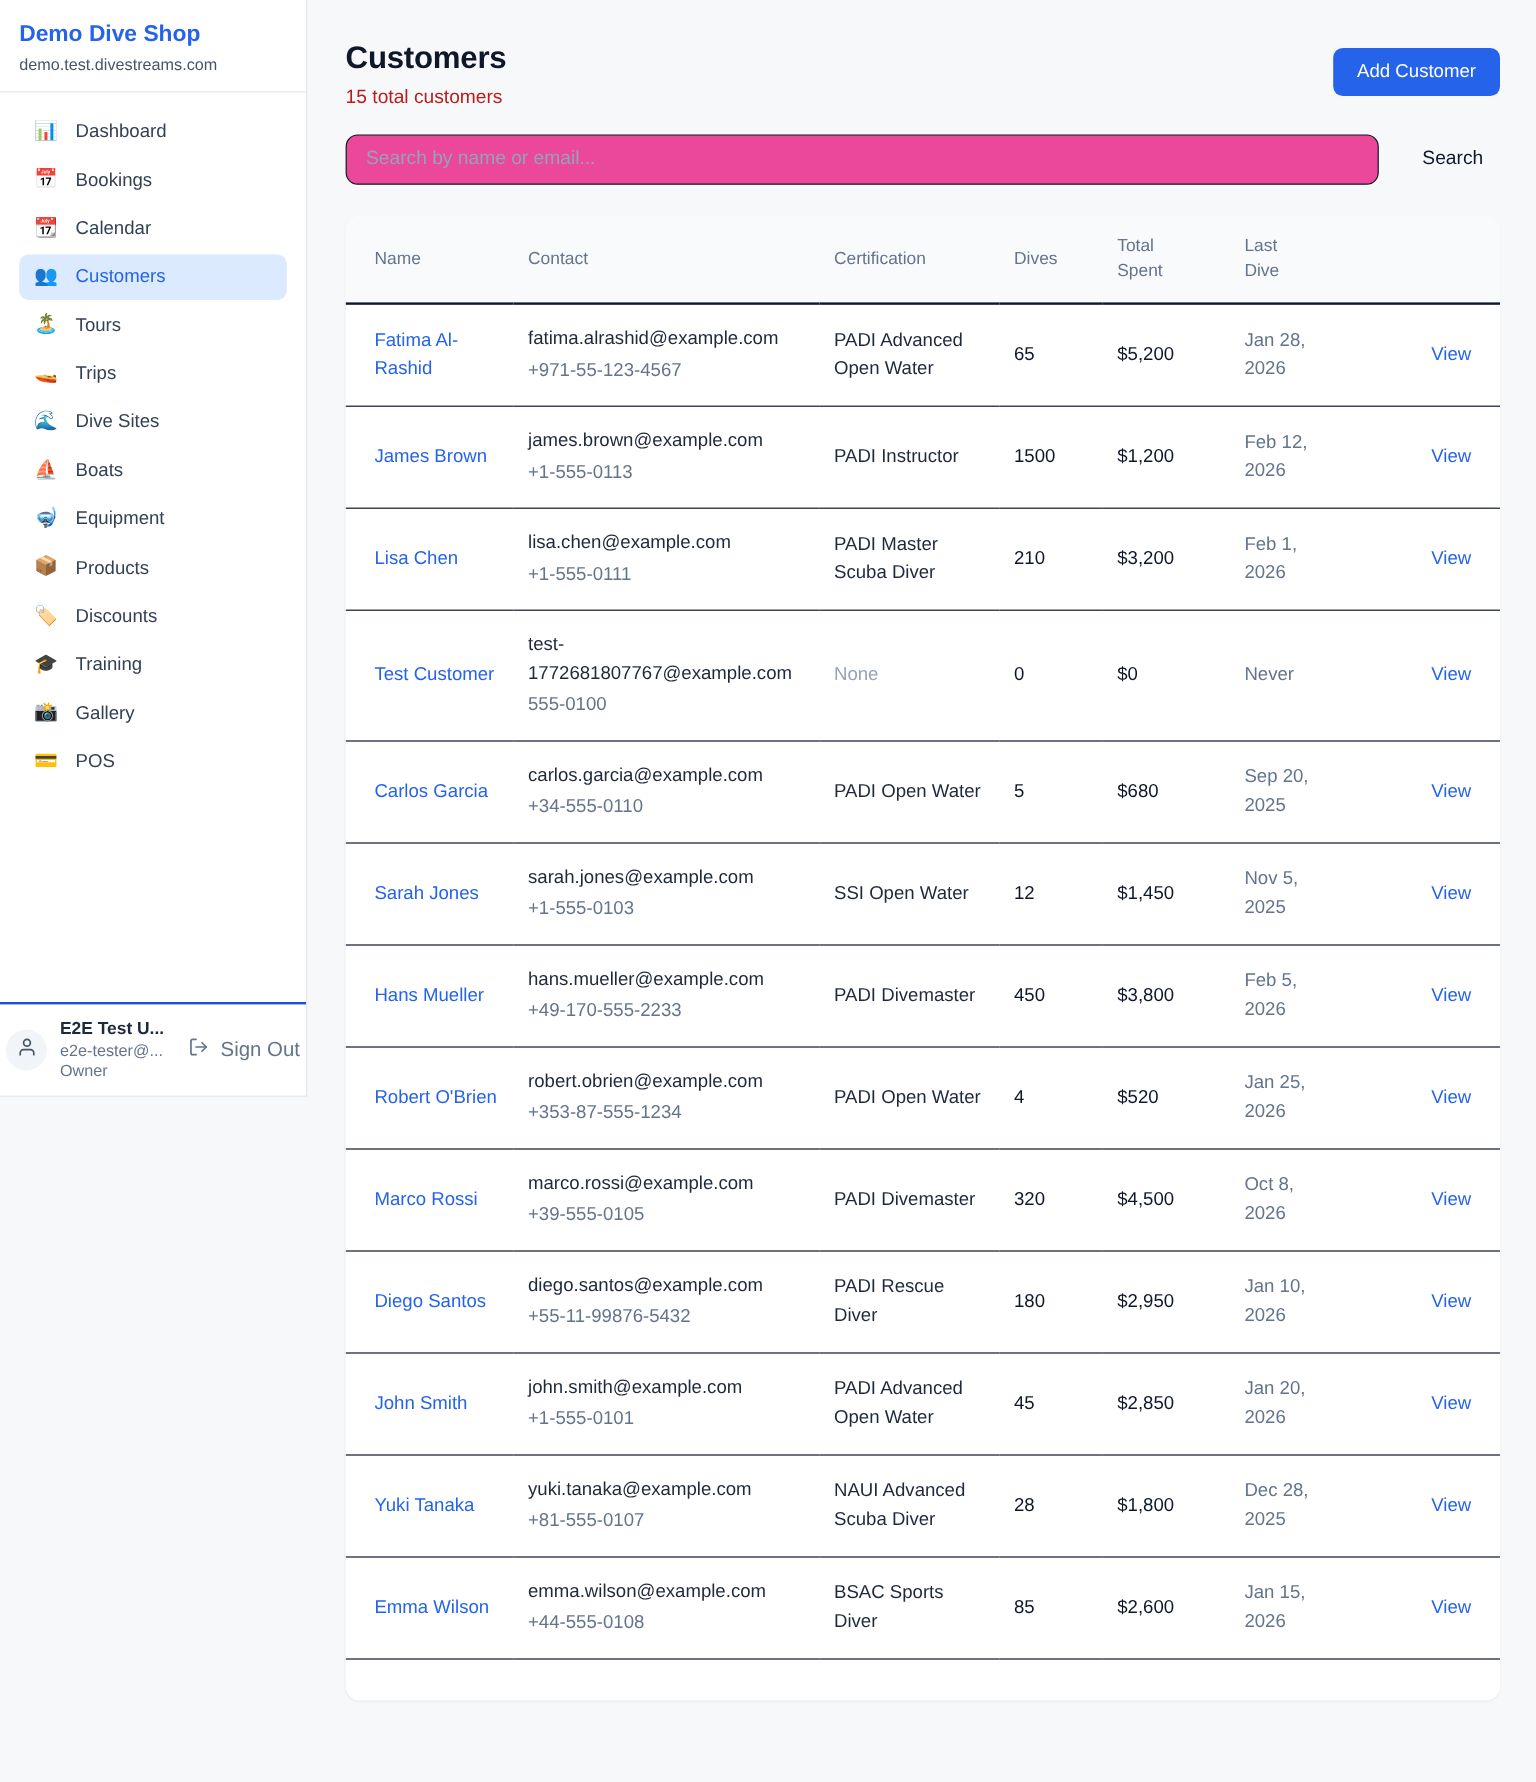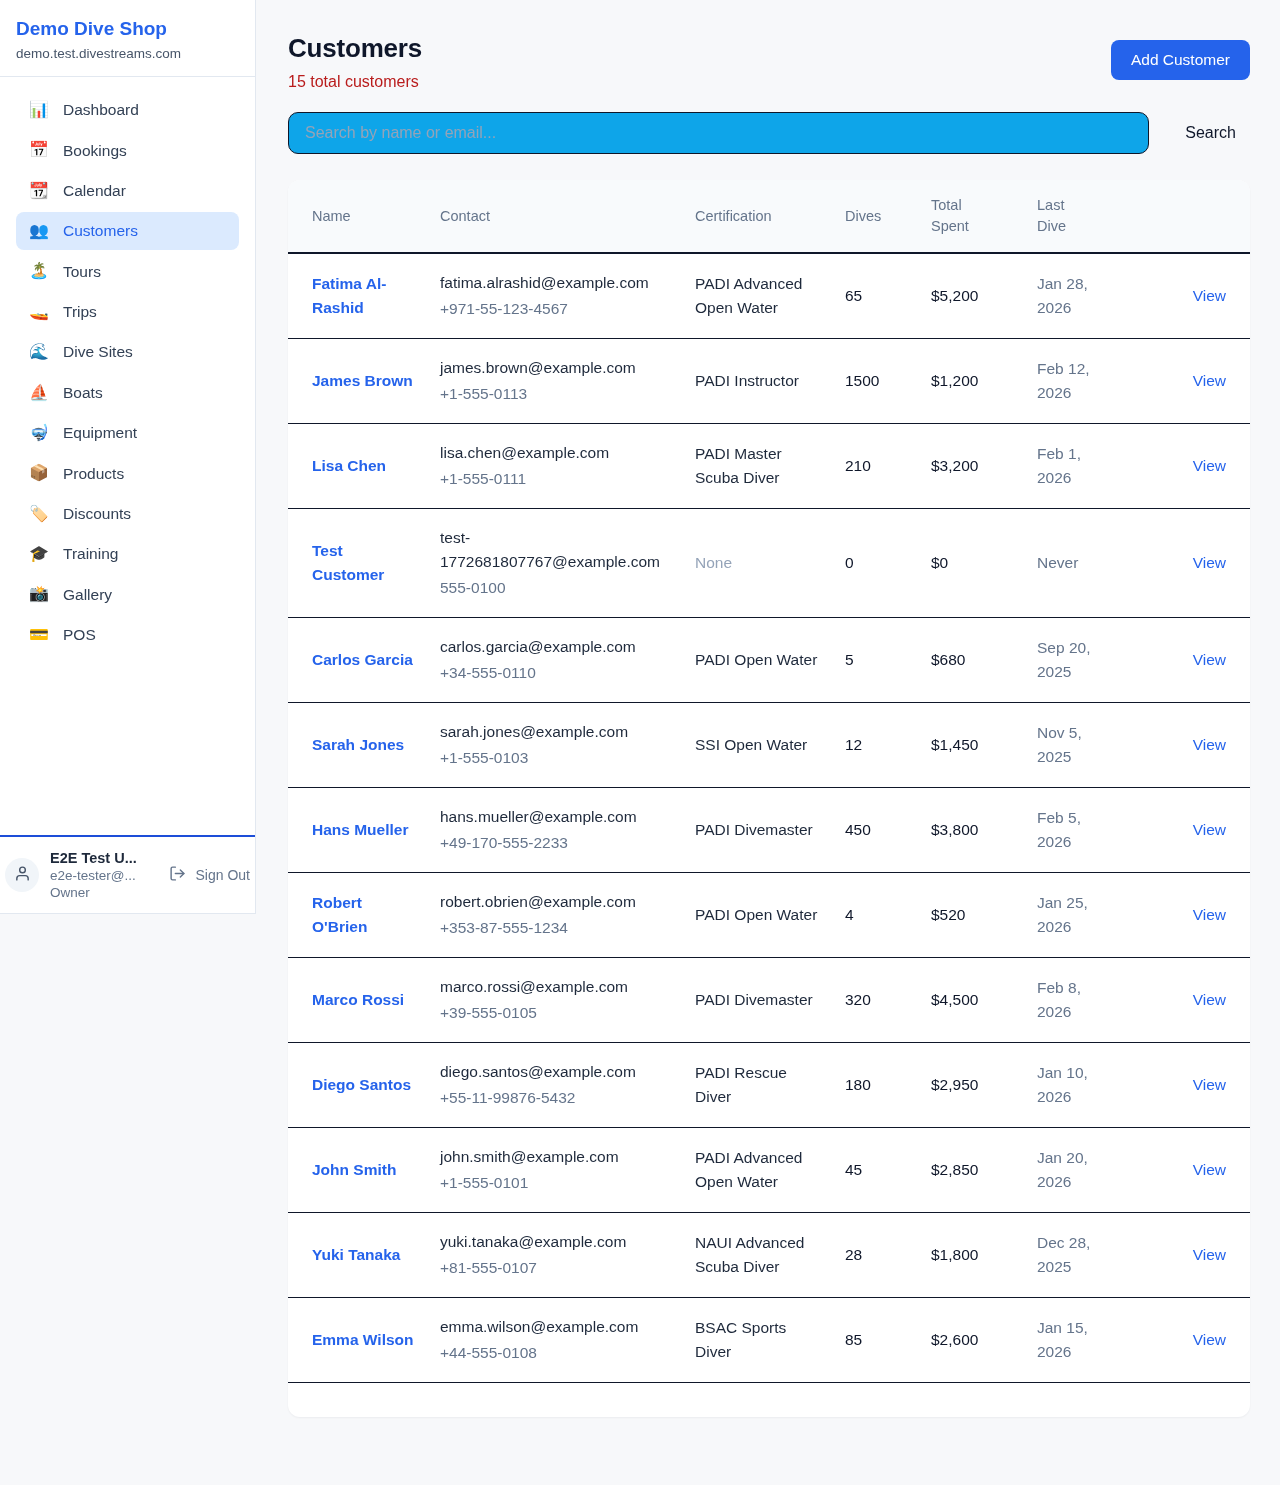--- a/index.html
+++ b/index.html
@@ -42,39 +42,39 @@
   .avatar {
     width:34px; height:34px; border-radius:50%;
     background:#f1f5f9; flex:none;
     display:flex; align-items:center; justify-content:center;
   }
   .user-meta { min-width:0; }
   .user-name { font-weight:700; font-size:14.5px; color:#1e293b; white-space:nowrap; }
   .user-email, .user-role { color:#64748b; font-size:13.5px; margin-top:2px; white-space:nowrap; }
   .signout {
     margin-left:auto; display:flex; align-items:center; gap:10px;
-    color:#64748b; font-size:14px; background:none; border:none;
+    color:#64748b; font-size:17px; background:none; border:none;
     font-family:inherit; cursor:pointer; padding:0; flex:none;
   }
 
   
   .main { margin-left:256px; padding:33px 30px 28px 32px; }
 
   .header-row { display:flex; justify-content:space-between; align-items:flex-start; margin-bottom:21px; }
   .page-title { margin:0; font-size:26px; font-weight:800; color:#0f172a; letter-spacing:-0.2px; }
   .subtitle { color:#b91c1c; font-size:16px; margin-top:9px; }
   .add-btn {
     background:#2563eb; color:#ffffff; border:none; border-radius:8px;
     padding:11px 20px; font-size:15.5px; font-weight:500;
     font-family:inherit; cursor:pointer; margin-top:7px;
   }
 
   .search-row { display:flex; align-items:center; margin-bottom:26px; }
   .search-input {
-    flex:1; height:42px; background:#0ea5e9;
+    flex:1; height:42px; background:#ec4899;
     border:1px solid #0f172a; border-radius:10px;
     padding:0 16px; font-size:16px; font-family:inherit; color:#0f172a;
   }
   .search-input::placeholder { color:#94a3b8; }
   .search-btn {
     background:none; border:none; color:#0f172a;
     font-size:16px; font-family:inherit; cursor:pointer;
     padding:8px 14px; margin-left:22px;
   }
 
@@ -93,21 +93,21 @@
   th.wrap span { display:block; max-width:48px; }
   td {
     padding:17px 12px; font-size:15.5px; line-height:1.55;
     border-bottom:1.5px solid #0f172a; vertical-align:middle;
     word-wrap:break-word; overflow-wrap:break-word;
   }
   td:first-child { padding-left:24px; }
   td:last-child { text-align:right; padding-right:24px; }
   tbody tr:last-child td { border-bottom:none; }
 
-  .name-link { color:#2563eb; font-weight:700; text-decoration:none; cursor:pointer; }
+  .name-link { color:#2563eb; font-weight:400; text-decoration:none; cursor:pointer; }
   .email { color:#1e293b; }
   .phone { color:#64748b; margin-top:2px; }
   .cert { color:#1e293b; }
   .cert.muted { color:#94a3b8; }
   .num { color:#0f172a; }
   .date { color:#64748b; }
   .view-link { color:#2563eb; font-weight:500; text-decoration:none; cursor:pointer; }
 </style>
 </head>
 <body>
@@ -364,21 +364,21 @@
 
   <tr>
     <td><a class="name-link">Marco Rossi</a></td>
     <td>
       <div class="email">marco.rossi@example.com</div>
       <div class="phone">+39-555-0105</div>
     </td>
     <td><span class="cert">PADI Divemaster</span></td>
     <td><span class="num">320</span></td>
     <td><span class="num">$4,500</span></td>
-    <td><span class="date">Feb 8, 2026</span></td>
+    <td><span class="date">Oct 8, 2026</span></td>
     <td><a class="view-link">View</a></td>
   </tr>
 
   <tr>
     <td><a class="name-link">Diego Santos</a></td>
     <td>
       <div class="email">diego.santos@example.com</div>
       <div class="phone">+55-11-99876-5432</div>
     </td>
     <td><span class="cert">PADI Rescue Diver</span></td>

